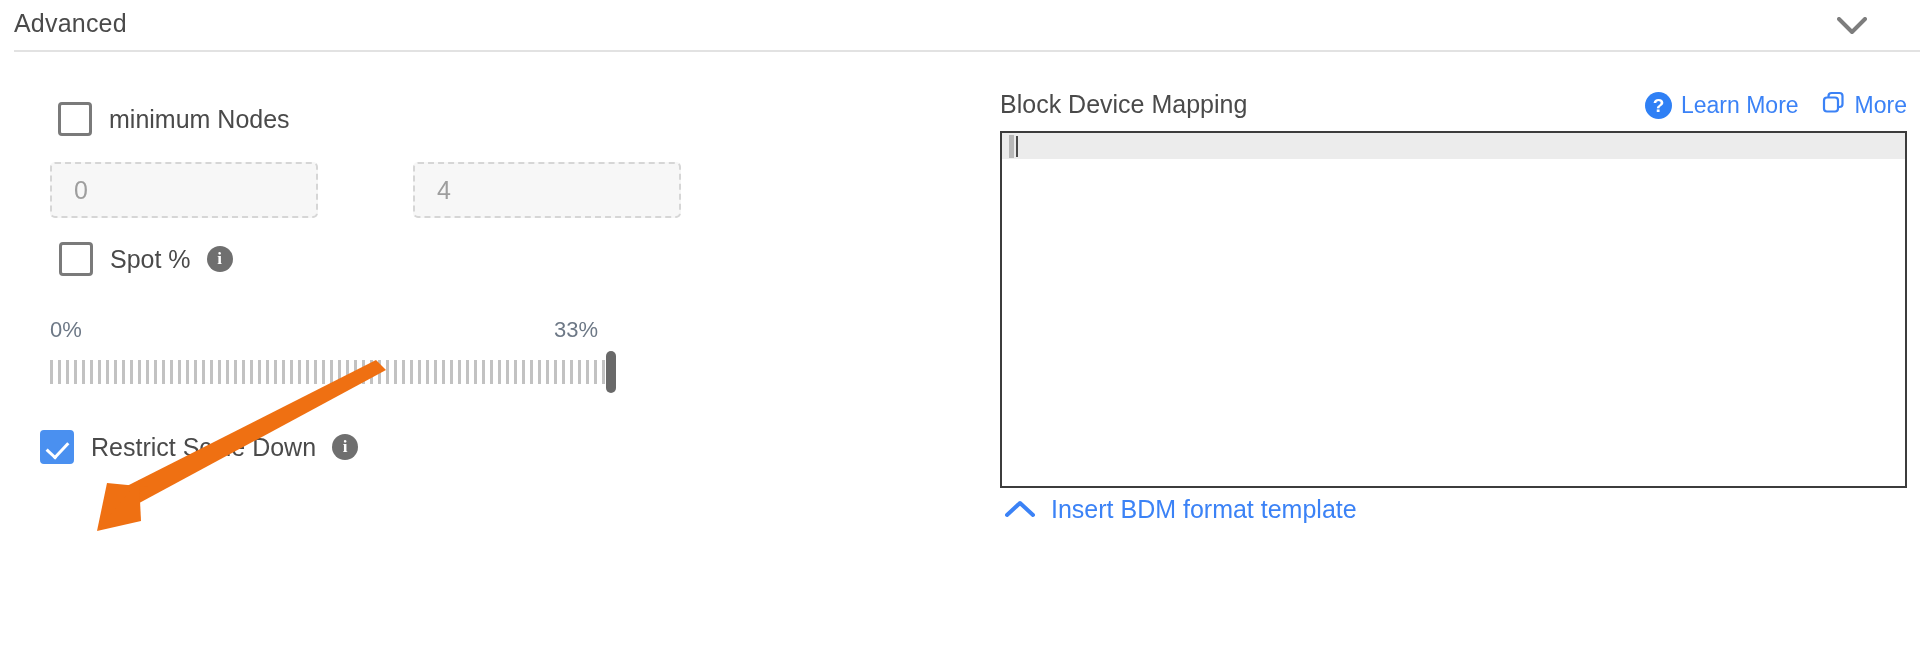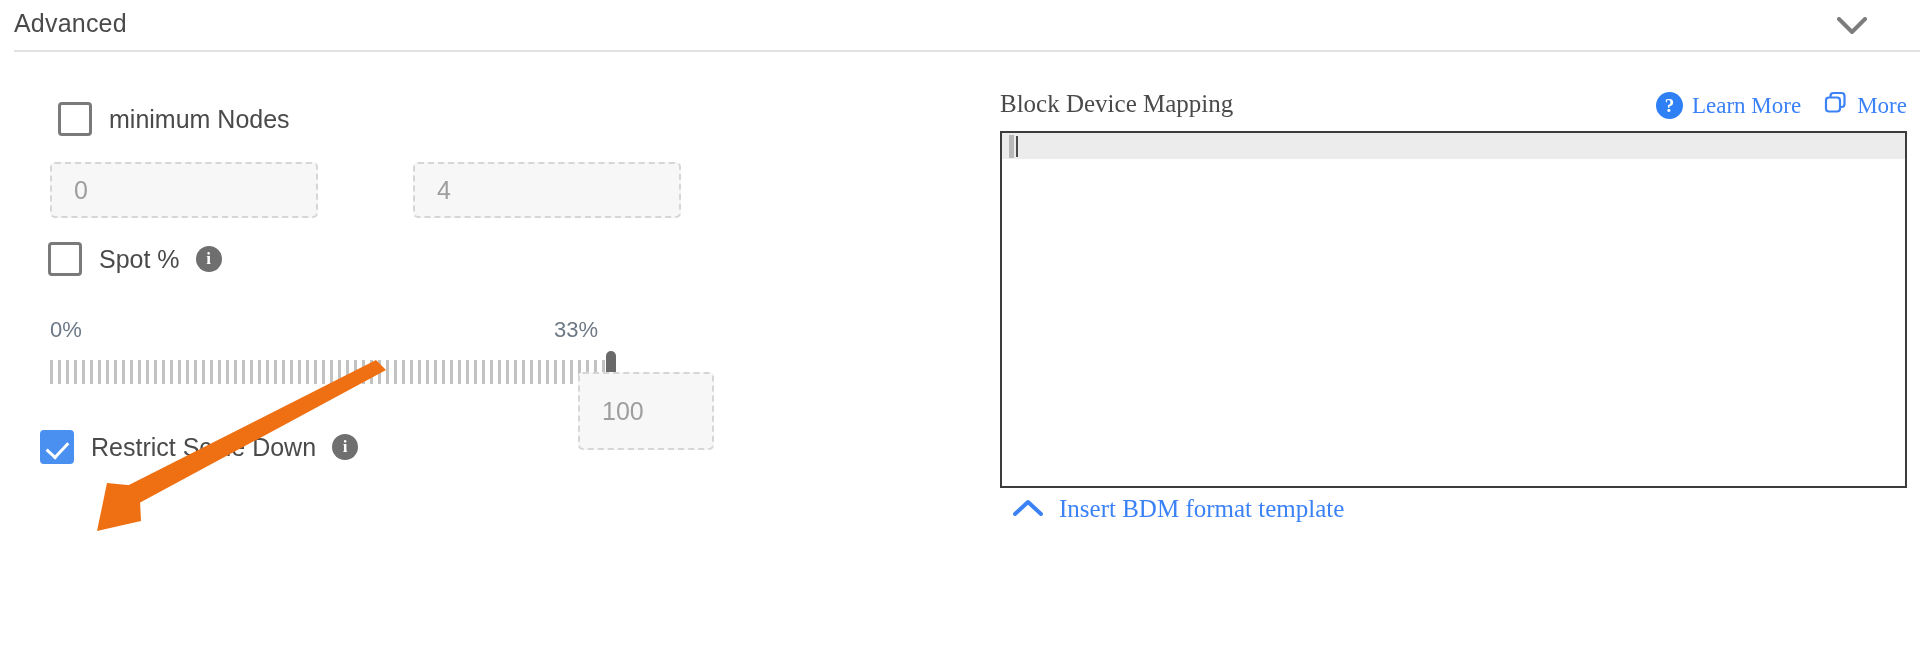--- a/index.html
+++ b/index.html
@@ -119,21 +119,21 @@
   .slider-handle {
     position: absolute;
     left: 556px; top: 34px;
     width: 10px; height: 42px;
     background: #696969;
     border-radius: 5px;
     cursor: pointer;
   }
 
   
-  .right-col { position: absolute; left: 1000px; top: 52px; width: 920px; height: 604px; font-family: Liberation Serif, serif; }
+  .right-col { position: absolute; left: 1000px; top: 52px; width: 920px; height: 604px; }
   .bdm-title {
     position: absolute;
     left: 0; top: 38px;
     font-size: 25px;
     color: #4a4a4a;
     white-space: nowrap;
   }
   .bdm-actions {
     position: absolute;
     right: 13px; top: 38px;
@@ -178,21 +178,21 @@
   }
   .editor-caret {
     position: absolute;
     left: 14px; top: 3px;
     width: 2px; height: 21px;
     background: #4a4a4a;
   }
 
   .bdm-insert {
     position: absolute;
-    left: 13px; top: 443px;
+    left: 5px; top: 443px;
     display: flex; align-items: center; gap: 16px;
     color: #3b82f6;
     font-size: 25px;
     cursor: pointer;
     white-space: nowrap;
   }
 
   
   .annotation { position: absolute; left: 0; top: 0; width: 1920px; height: 656px; pointer-events: none; }
 </style>
@@ -218,34 +218,31 @@
       <div class="cb-label">minimum Nodes</div>
     </div>
     <div class="num-input" style="left:50px; top:110px; width:268px;">
       <span>0</span>
     </div>
 
     <div class="num-input" style="left:413px; top:110px; width:268px;">
       <span>4</span>
     </div>
 
-    <div class="cb-row" style="left:48px; top:190px;">
+    <div class="cb-row" style="left:59px; top:190px;">
       <div class="checkbox"></div>
       <div class="cb-label">Spot %</div>
       <div class="info-icon">i</div>
     </div>
 
     <div class="slider-wrap">
       <div class="slider-scale-label" style="left:0px;">0%</div>
       <div class="slider-scale-label" style="left:504px;">33%</div>
       <div class="slider-track"></div>
       <div class="slider-handle"></div>
-    </div>
-    <div class="num-input" style="left:578px; top:320px; width:136px; height:78px;">
-      <span>100</span>
     </div>
 
     <div class="cb-row" style="left:40px; top:378px;">
       <div class="checkbox checked"></div>
       <div class="cb-label">Restrict Scale Down</div>
       <div class="info-icon">i</div>
     </div>
   </div>
 
   <div class="right-col">

